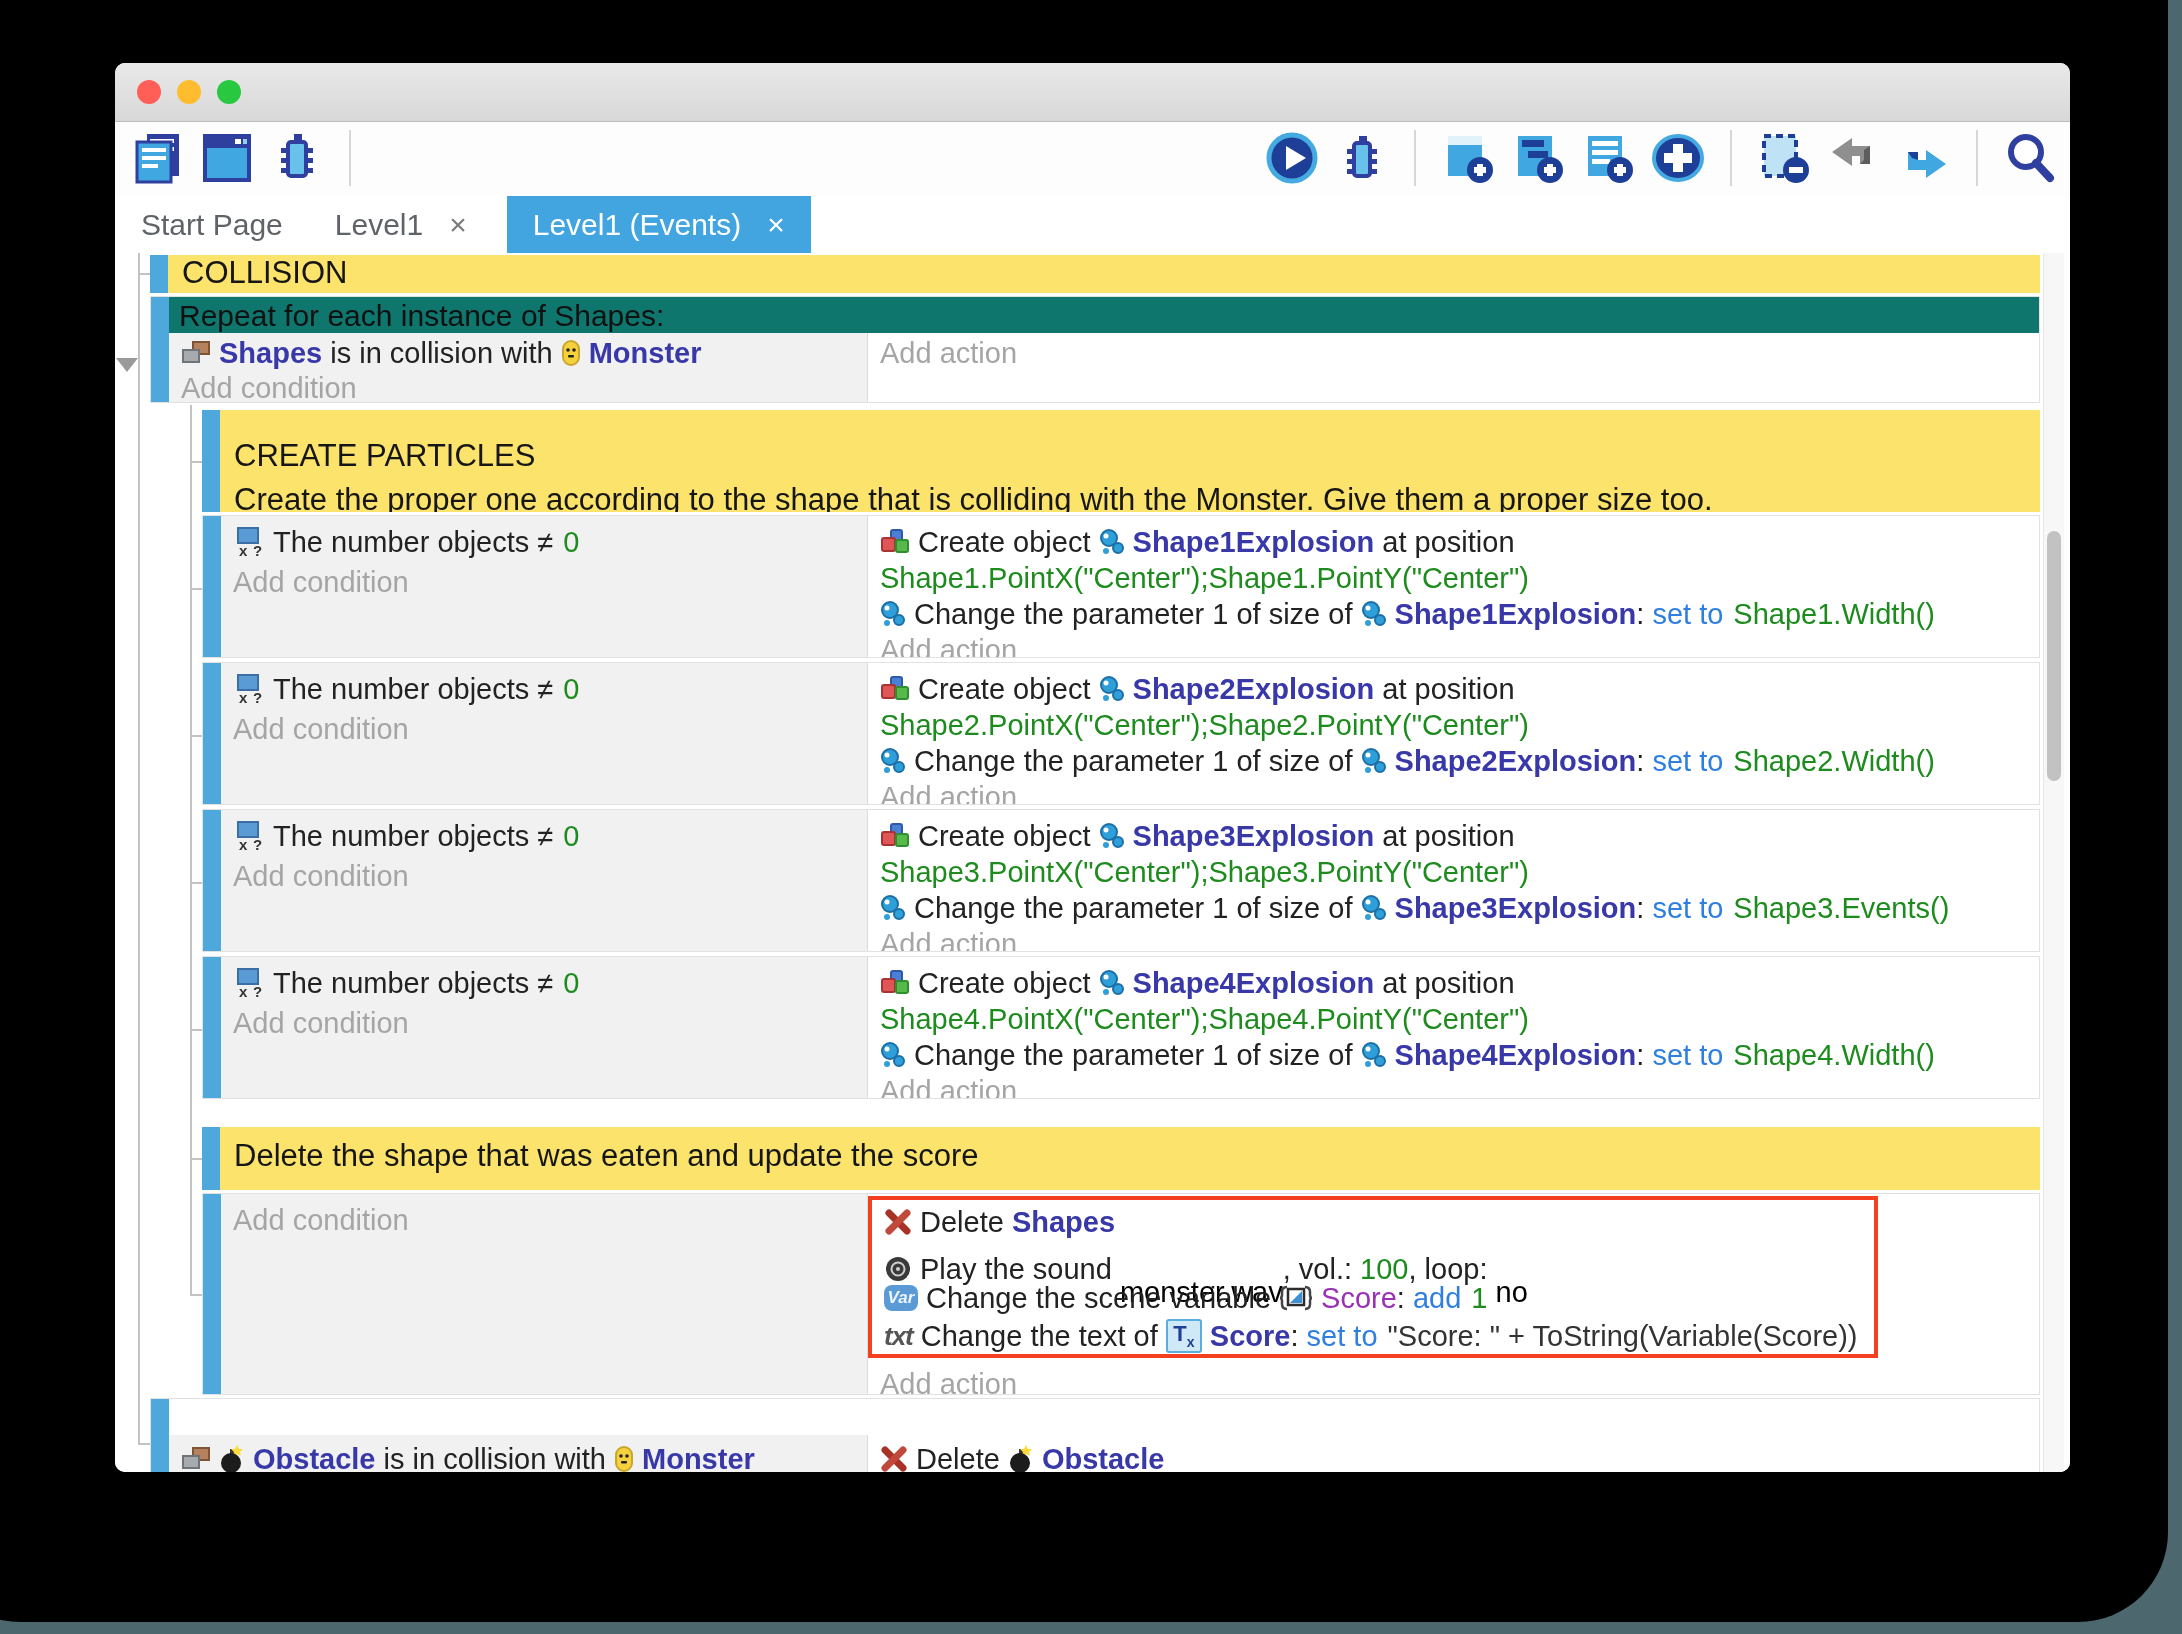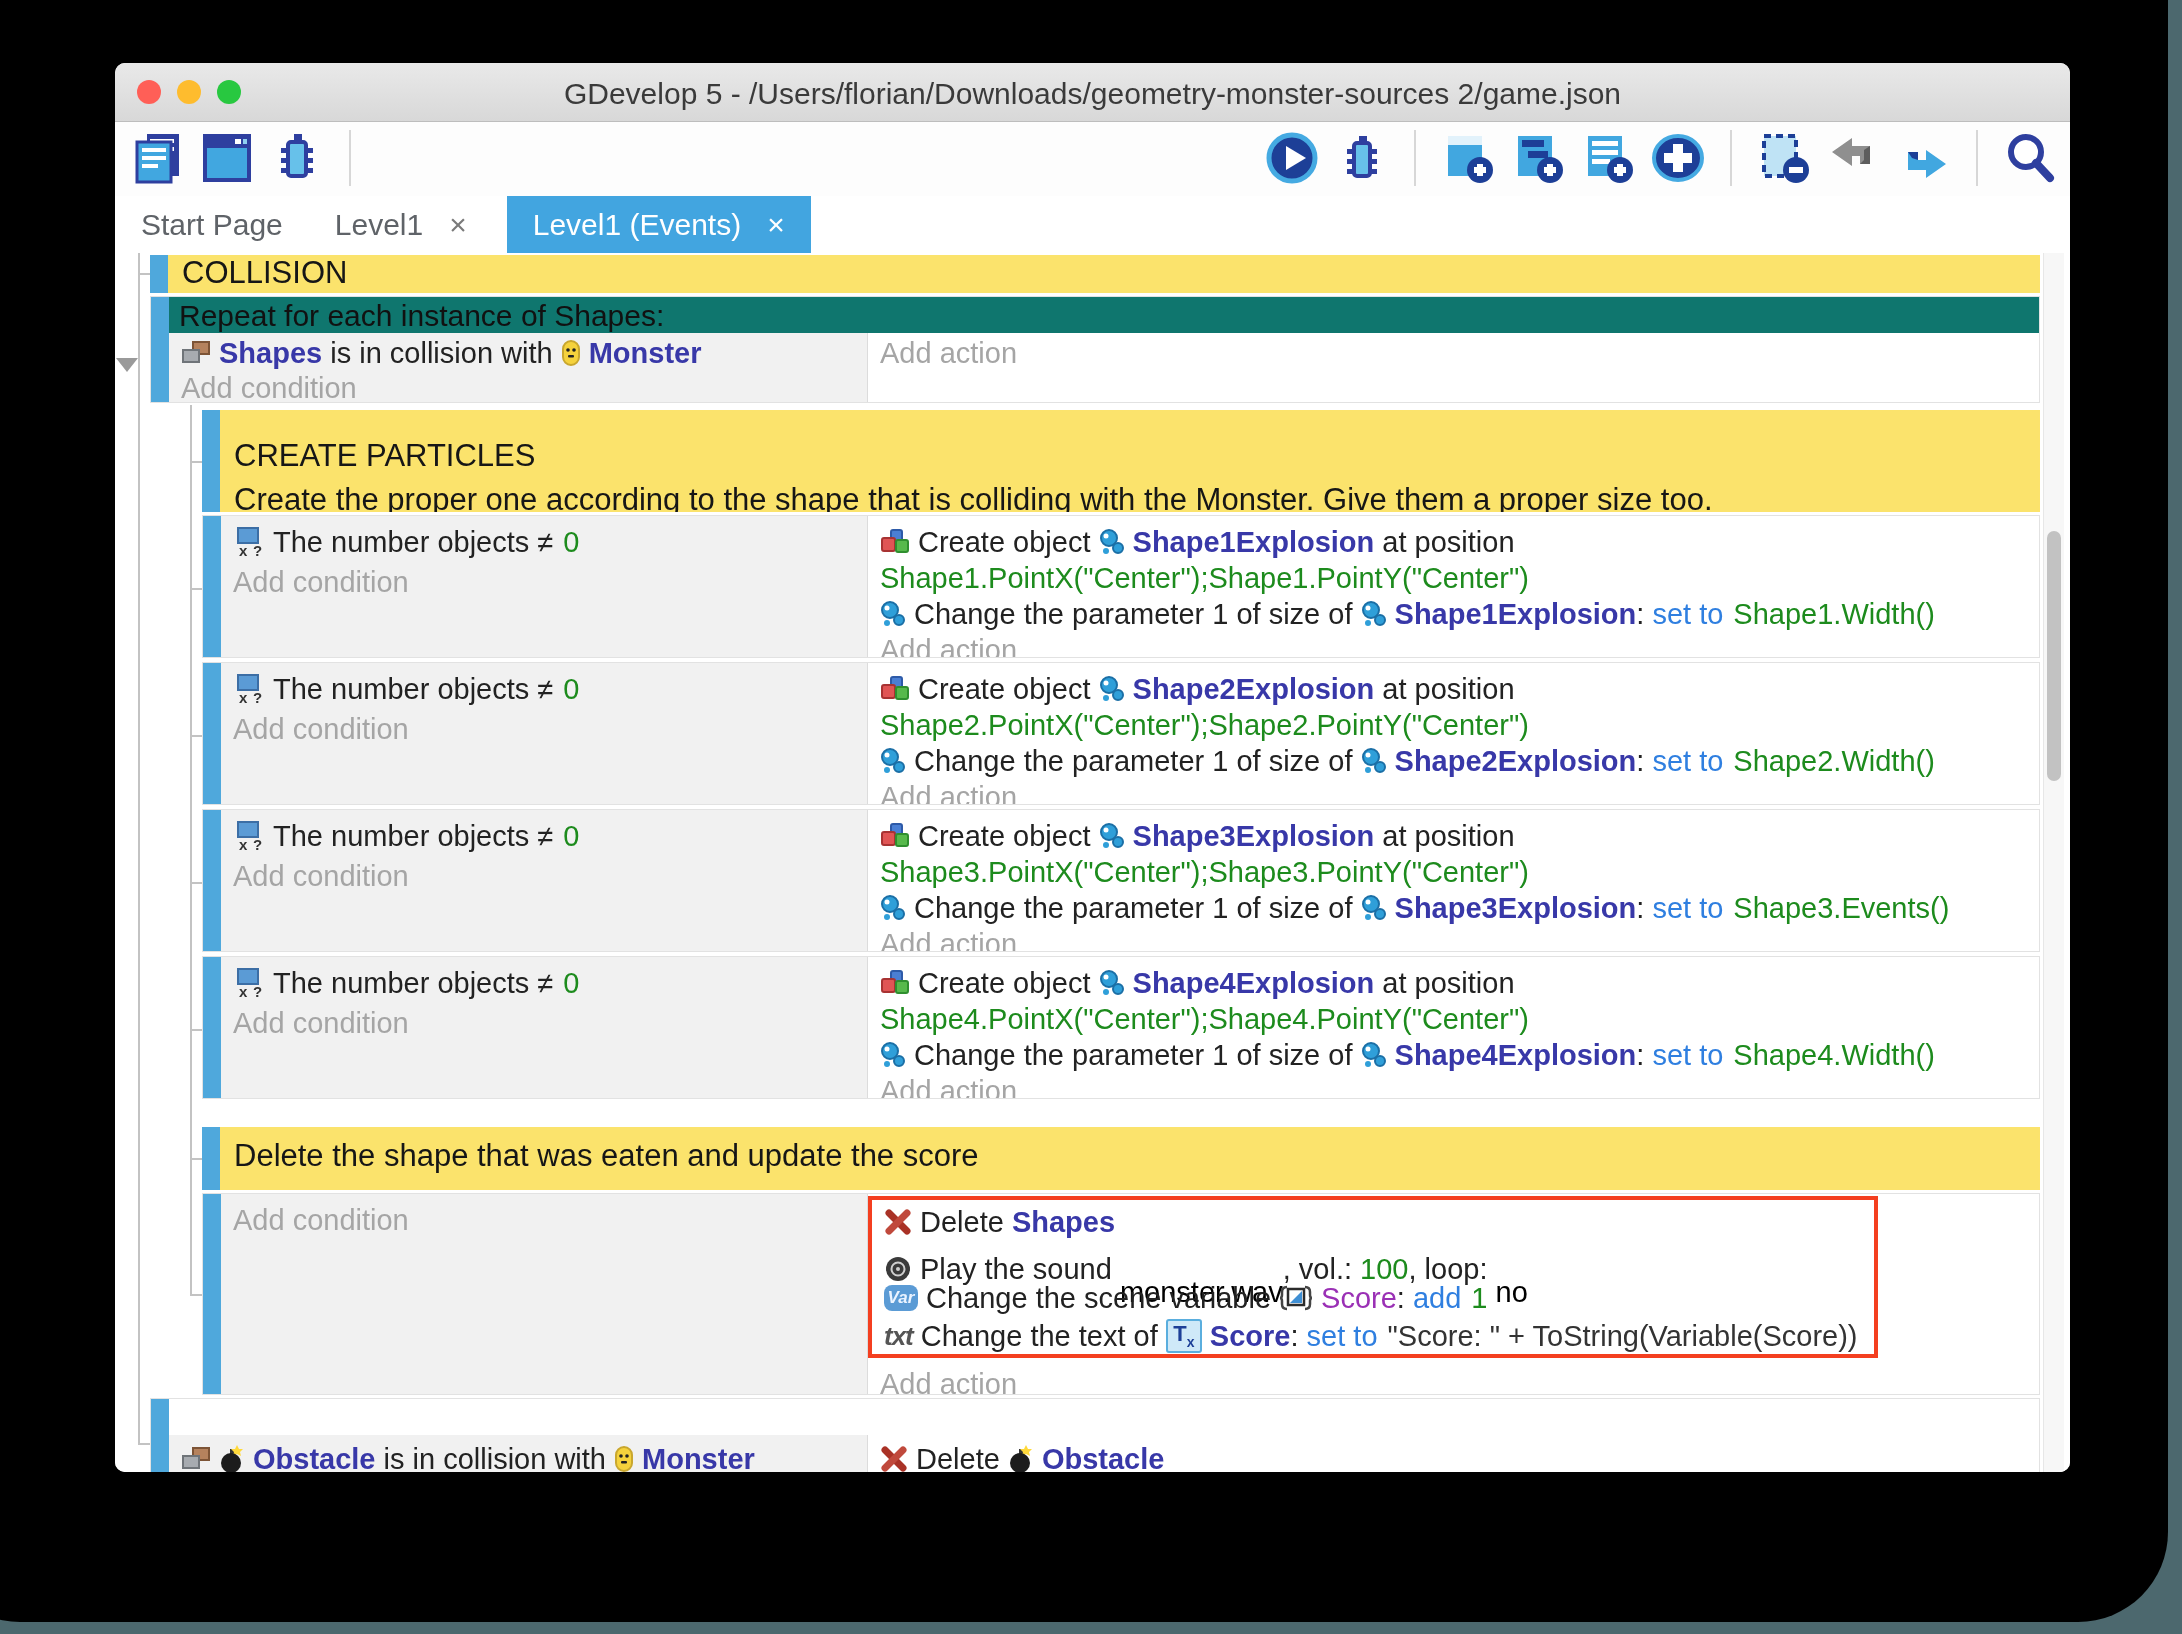--- a/index.html
+++ b/index.html
@@ -85,21 +85,20 @@
 
 <div class="stage">
   <div class="shadow"></div>
 
   <div class="window">
 
     <div class="titlebar">
       <span class="tl red"></span>
       <span class="tl yel"></span>
       <span class="tl grn"></span>
-      <div class="title">GDevelop 5 - /Users/florian/Downloads/geometry-monster-sources 2/game.json</div>
     </div>
 
     <div class="toolbar">
       <div class="tb-left tbgroup">
         <svg class="tbicon" viewBox="0 0 56 56">
           <rect x="18" y="4" width="32" height="42" fill="#2e3f9f"></rect>
           <rect x="21" y="9" width="24" height="4" fill="#fff"></rect>
             <rect x="21" y="17" width="24" height="4" fill="#fff"></rect>
           <rect x="8" y="12" width="34" height="40" fill="#41a7e0" stroke="#2e3f9f" stroke-width="3"></rect>
           <rect x="13" y="18" width="24" height="4" fill="#fff"></rect>

